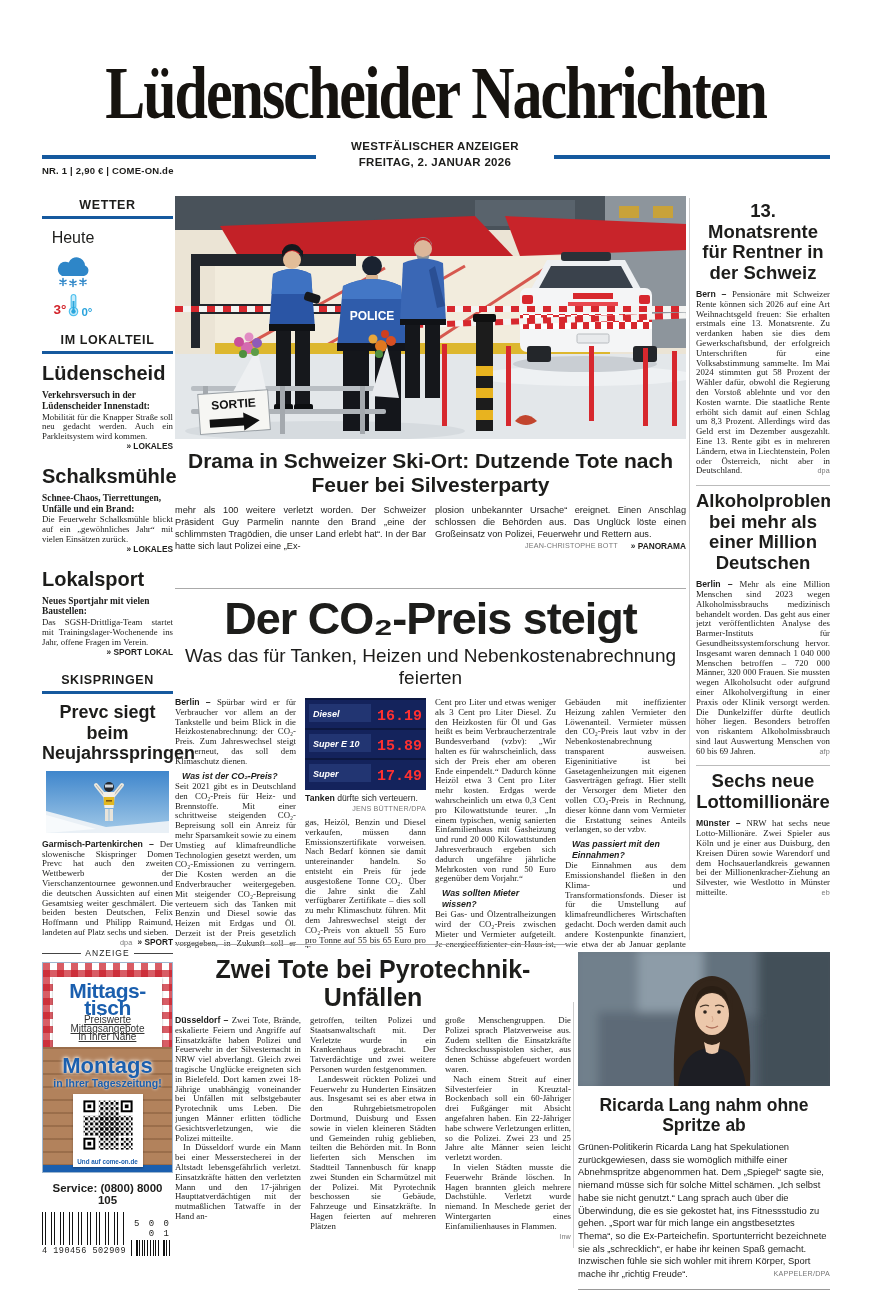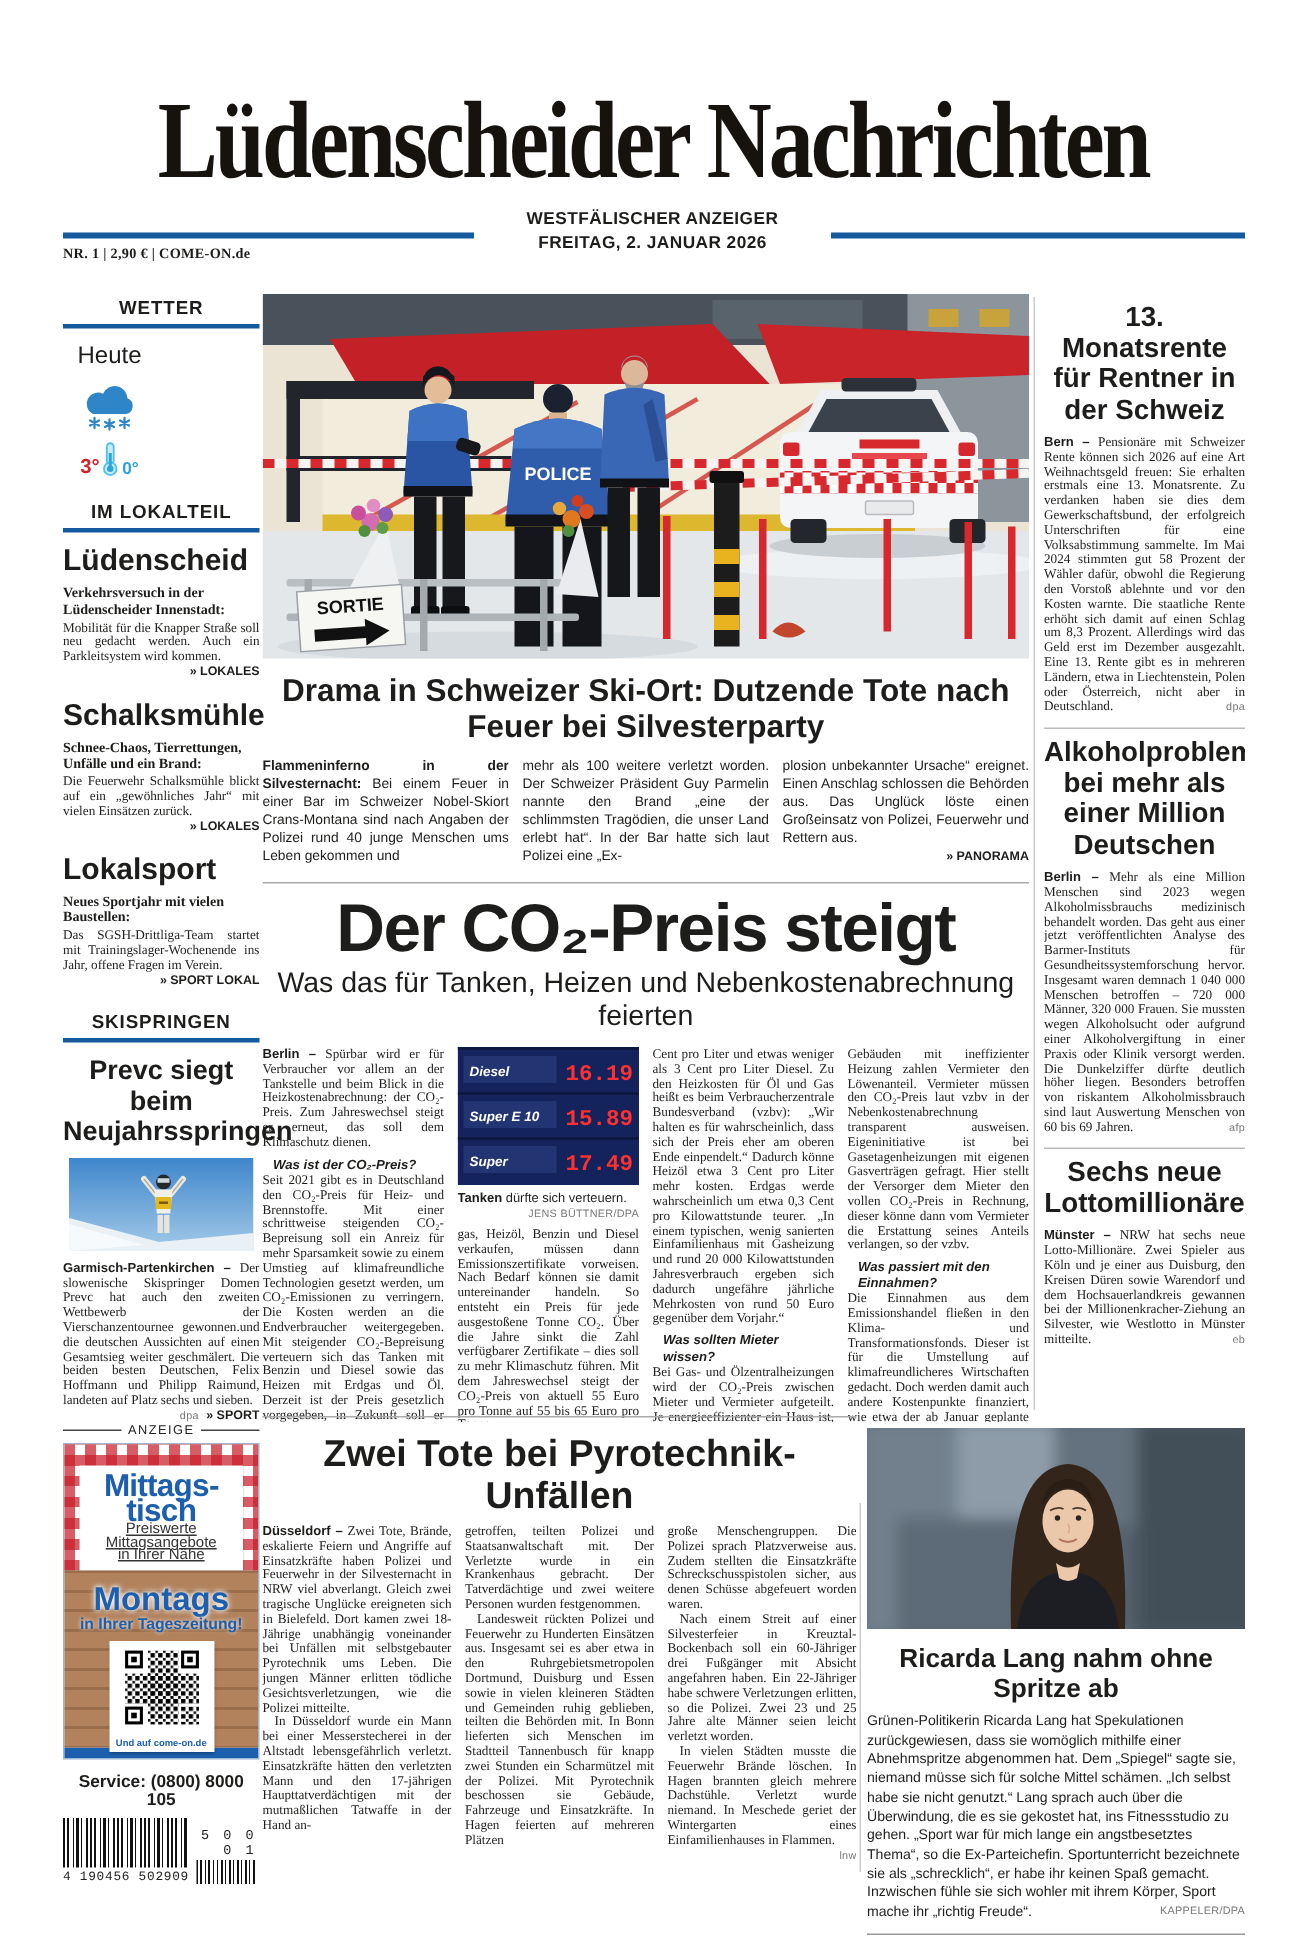--- a/index.html
+++ b/index.html
@@ -10,21 +10,21 @@
 
   
   .masthead{position:absolute;top:52px;left:0;width:100%;text-align:center;
     font-family:"Liberation Serif","DejaVu Serif",serif;font-weight:bold;font-size:60px;
     letter-spacing:-2px;transform:scaleY(1.22);transform-origin:top;white-space:nowrap;color:#16130f;}
   .bar{position:absolute;height:4px;background:#15599e;top:155px;}
   .bar-l{left:42px;width:274px;}
   .bar-r{left:554px;width:276px;}
   .dateline{position:absolute;top:139px;left:316px;width:238px;text-align:center;
     font-family:"Liberation Sans","DejaVu Sans",sans-serif;font-weight:bold;font-size:11.5px;line-height:15.5px;letter-spacing:.3px;}
-  .issue{position:absolute;top:165px;left:42px;font-family:Liberation Serif, serif;
+  .issue{position:absolute;top:165px;left:42px;font-family:Liberation Sans, sans-serif;
     font-weight:bold;font-size:9.5px;letter-spacing:.2px;}
 
   
   .bp{margin:0;font-size:8.8px;line-height:9.8px;text-align:justify;overflow:hidden;}
   .bp + .bp{text-indent:8px;}
   .qhead{margin:4px 0 1px;font-family:"Liberation Sans","DejaVu Sans",sans-serif;
     font-weight:bold;font-style:italic;font-size:8.8px;line-height:10.5px;padding-left:7px;}
   .qhead + .bp{text-indent:0;}
   .lead{font-family:"Liberation Sans","DejaVu Sans",sans-serif;font-weight:bold;font-size:8.7px;}
   .plink{float:right;font-family:"Liberation Sans","DejaVu Sans",sans-serif;font-weight:bold;font-size:8.3px;margin-left:5px;}
@@ -336,23 +336,20 @@
         <rect x="24" y="196" width="70" height="40" fill="#f6f6f3" stroke="#9aa0a5"></rect>
         <text x="59" y="212" text-anchor="middle" font-family="Liberation Sans, DejaVu Sans, sans-serif" font-weight="bold" font-size="12" fill="#111">SORTIE</text>
         <path d="M34 222 h34 v-5 l16 9 -16 9 v-5 h-34 z" fill="#111"></path>
       </g>
       <path d="M340 225 q10 -12 22 0 q-11 8 -22 0" fill="#c2452e"></path>
     </svg>
   </div>
 
   <div class="drama-h">Drama in Schweizer Ski-Ort: Dutzende Tote nach Feuer bei Silvesterparty</div>
   <div class="cols drama">
-    <div class="col">
-        <p class="bp"><span class="lead">Flammeninferno in der Silvesternacht: </span>Bei einem Feuer in einer Bar im Schweizer Nobel-Skiort Crans-Montana sind nach Angaben der Polizei rund 40 junge Menschen ums Leben gekommen und</p>
-      </div>
     <div class="col">
         <p class="bp">mehr als 100 weitere verletzt worden. Der Schweizer Präsident Guy Parmelin nannte den Brand „eine der schlimmsten Tragödien, die unser Land erlebt hat“. In der Bar hatte sich laut Polizei eine „Ex-</p>
       </div>
     <div class="col">
         <p class="bp">plosion unbekannter Ursache“ ereignet. Einen Anschlag schlossen die Behörden aus. Das Unglück löste einen Großeinsatz von Polizei, Feuerwehr und Rettern aus.</p>
         <p class="bp">
           <span class="plink">» PANORAMA</span>
           <span class="crd">JEAN-CHRISTOPHE BOTT</span>
         </p>
       </div>

